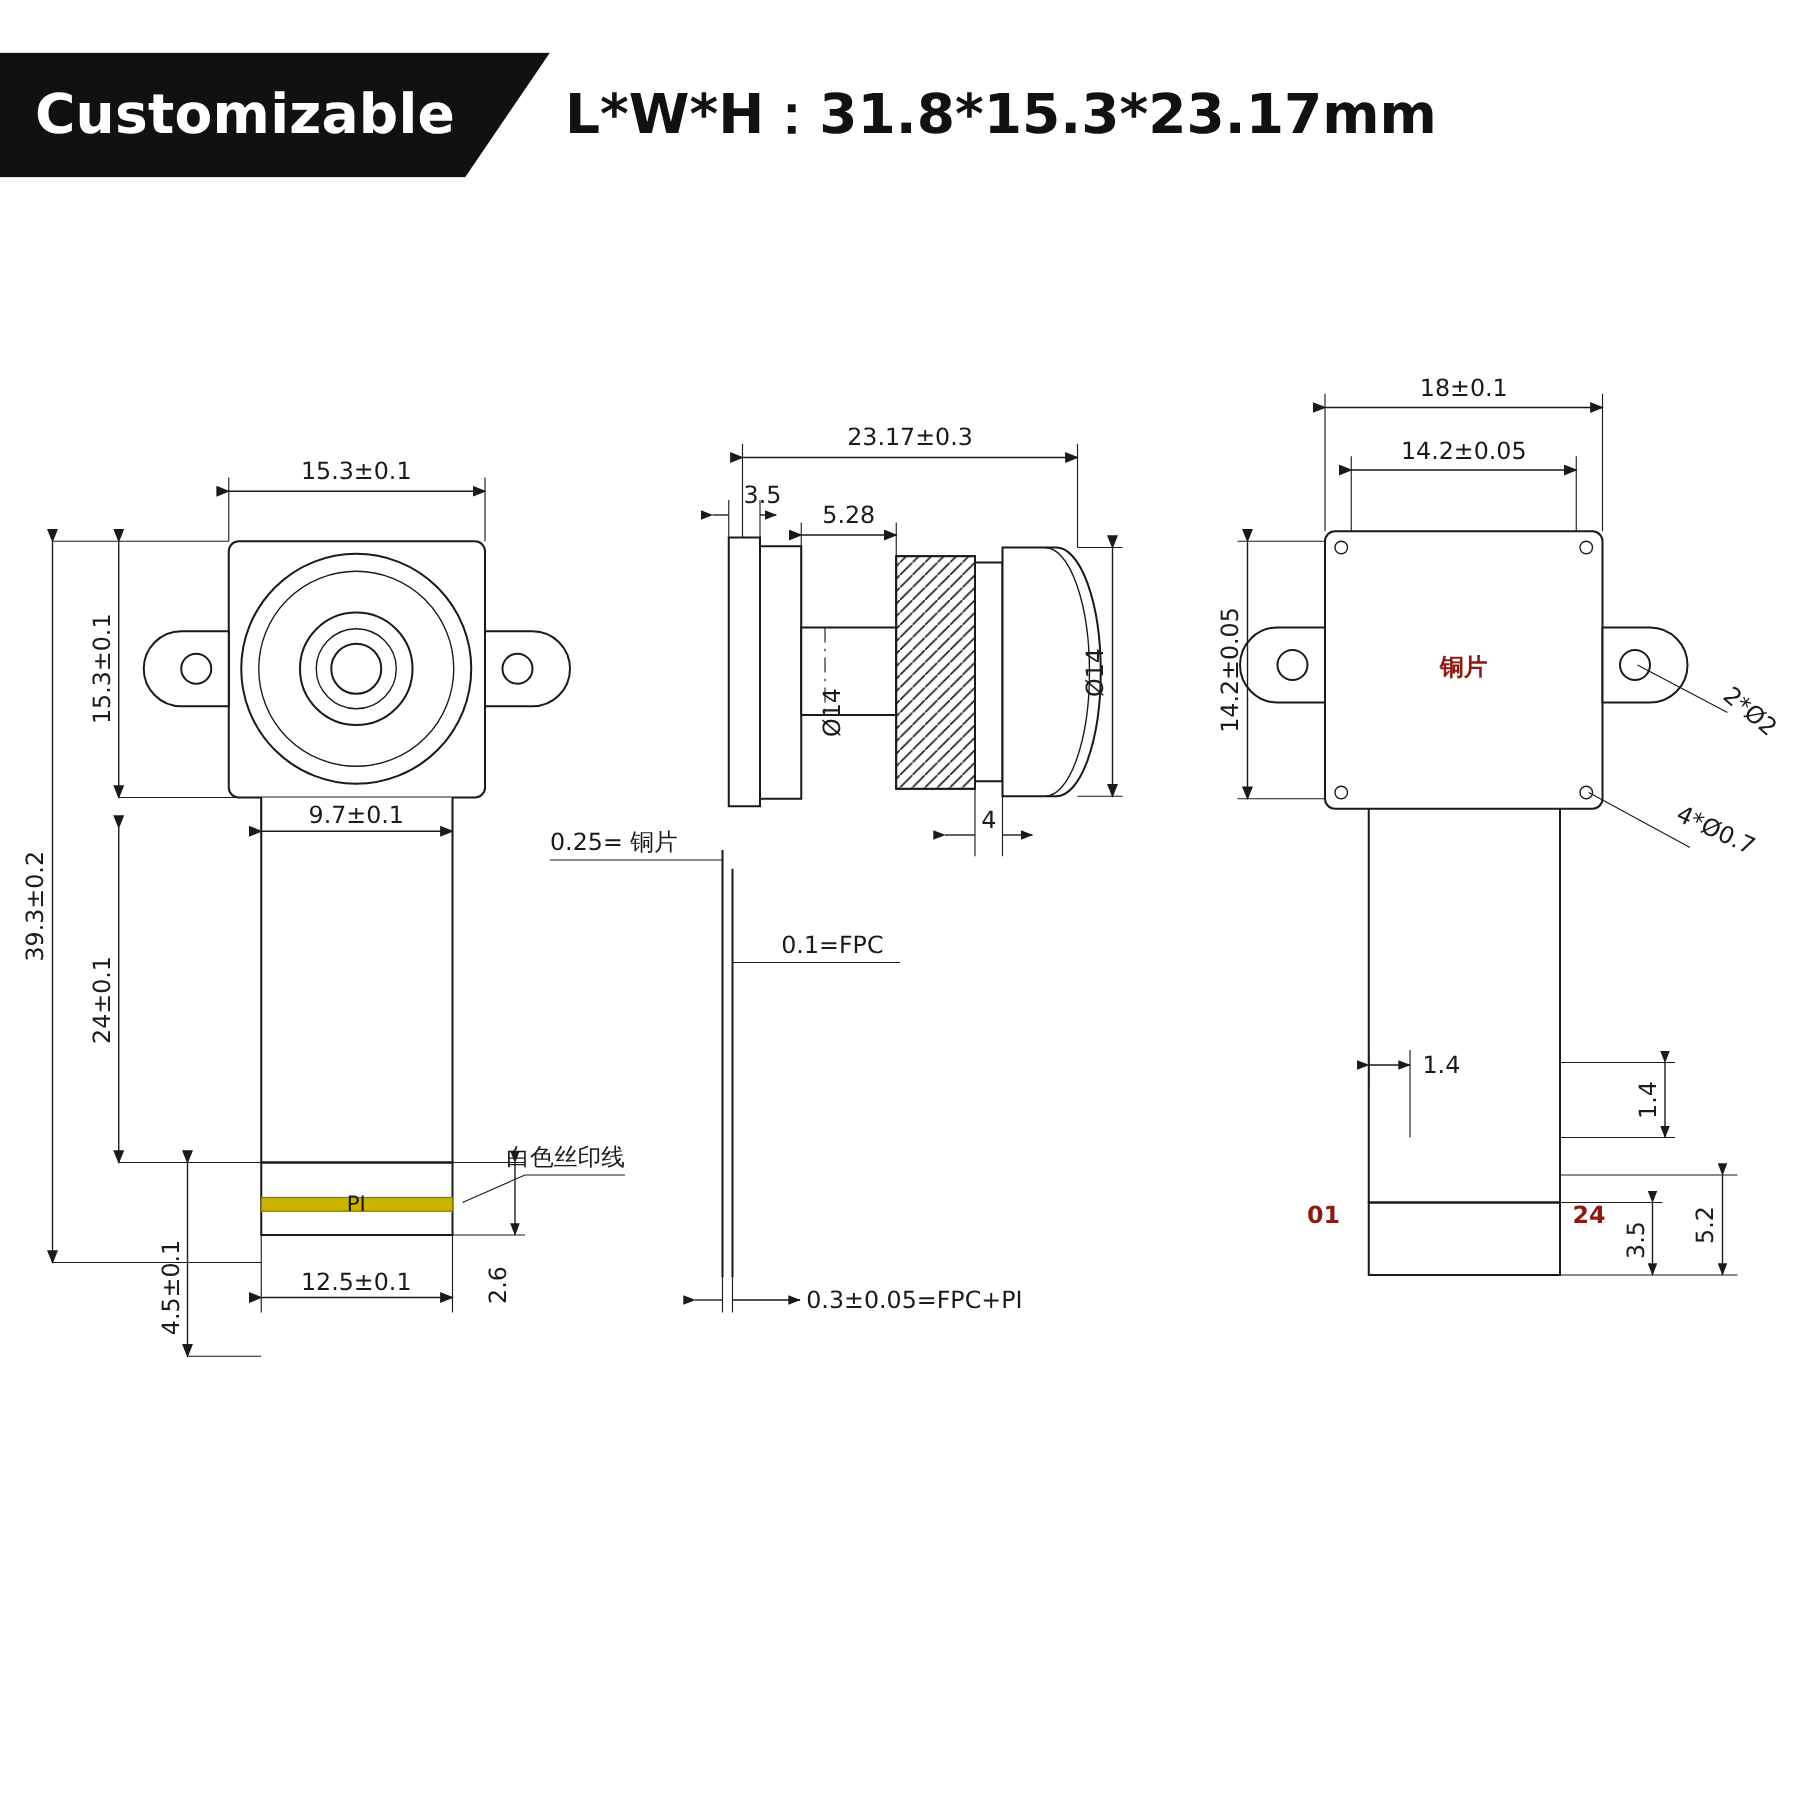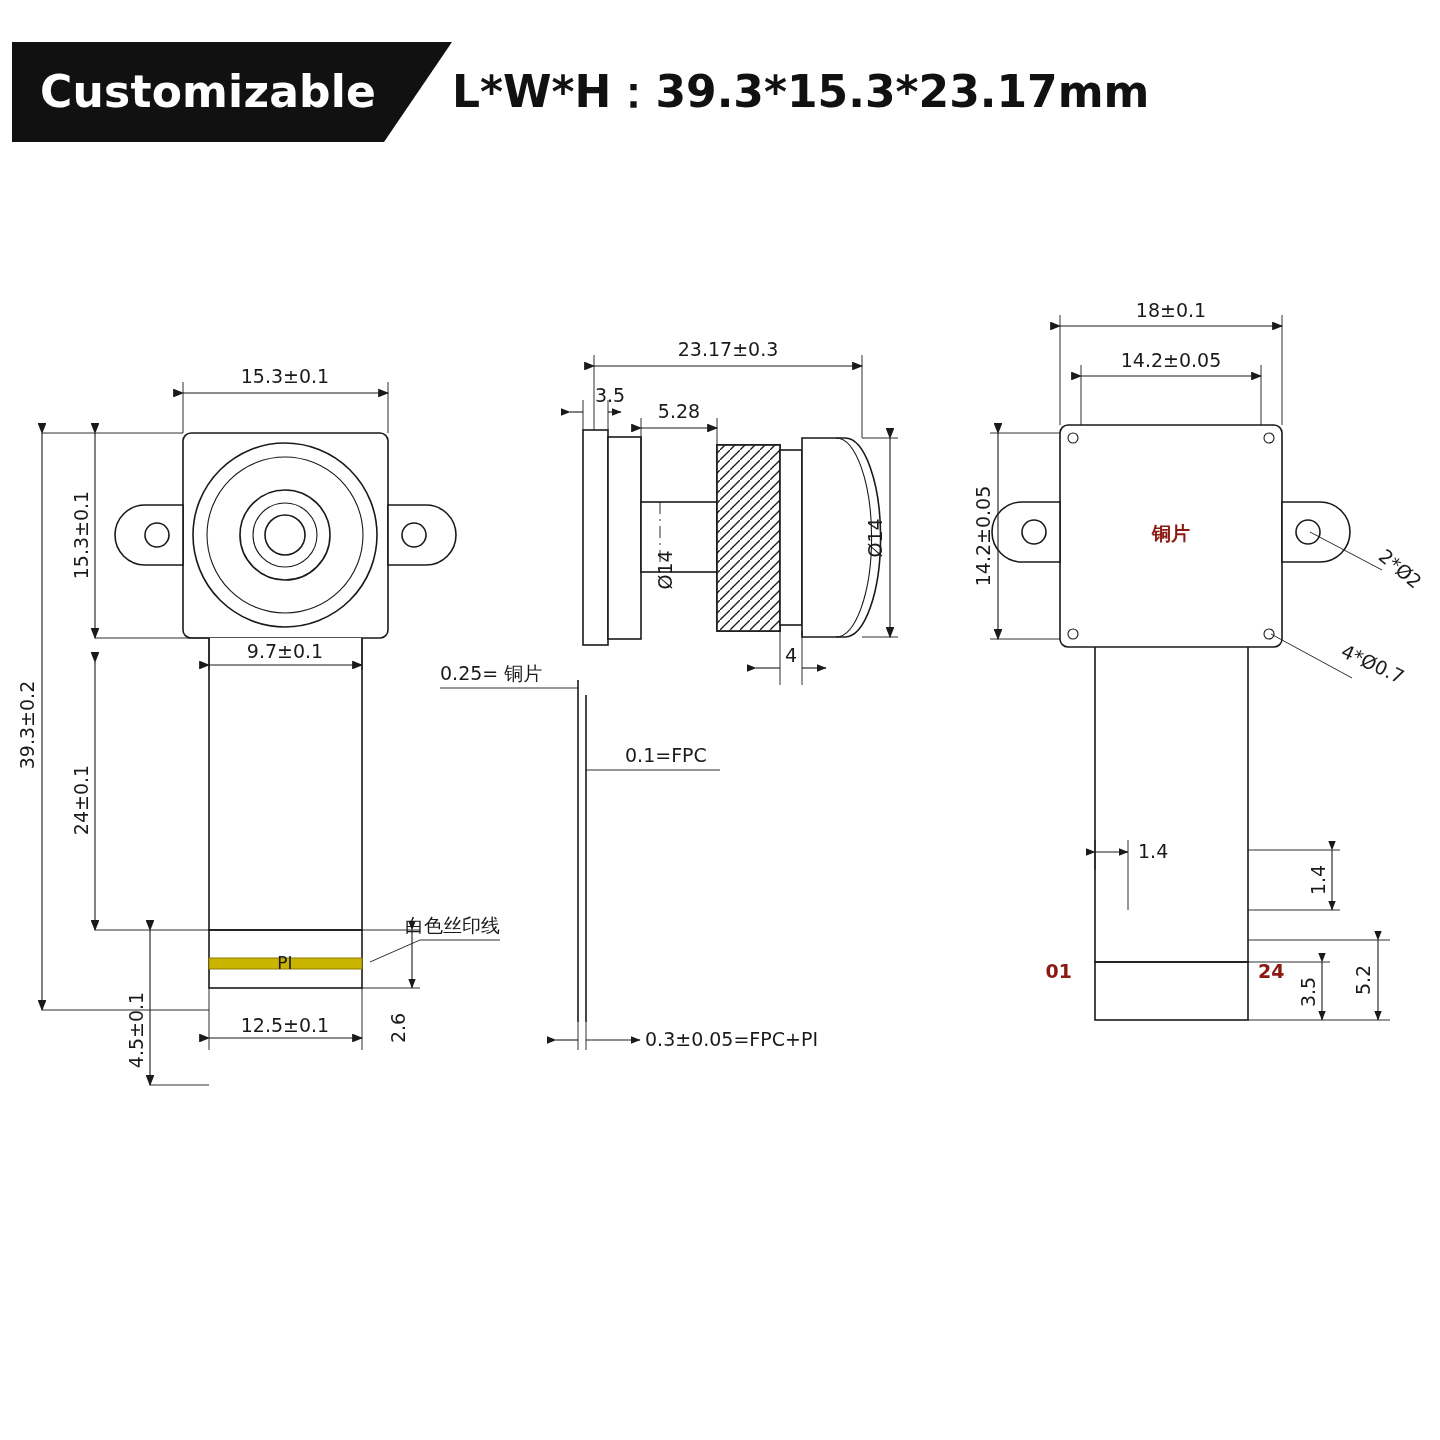--- a/index.html
+++ b/index.html
@@ -1,20 +1,20 @@
 <!DOCTYPE html>
 <html><head>
 <meta charset="utf-8">
 <style>
   html,body{margin:0;padding:0;background:#ffffff;}
   body{width:1440px;height:1440px;position:relative;overflow:hidden;
        font-family:"DejaVu Sans","Liberation Sans",sans-serif;color:#1a1a1a;}
 
   
-  #banner{position:absolute;left:12px;top:42px;width:440px;height:100px;}
+  #banner{position:absolute;left:0;top:42px;width:440px;height:100px;}
   #banner .tag{position:absolute;left:0;top:0;width:440px;height:100px;
         background:#111111;
         clip-path:polygon(0 0, 440px 0, 372px 100px, 0 100px);}
   #banner .tagtext{position:absolute;left:28px;top:0;height:100px;line-height:100px;
         color:#ffffff;font-size:44px;font-weight:bold;letter-spacing:0.2px;}
   #headline{position:absolute;left:452px;top:42px;height:100px;line-height:100px;
         font-size:44px;font-weight:bold;color:#111111;white-space:nowrap;}
 
   
   #drawing{position:absolute;left:0;top:150px;width:1440px;height:1290px;}
@@ -30,21 +30,21 @@
   .tsm{font-family:"DejaVu Sans","Liberation Sans",sans-serif;font-size:17px;fill:#1a1a1a;}
   .tred{font-family:"DejaVu Sans","Liberation Sans",sans-serif;font-size:19px;fill:#8a1a12;font-weight:bold;}
 </style>
 </head>
 <body>
 
 <div id="banner">
   <div class="tag"></div>
   <div class="tagtext">Customizable</div>
 </div>
-<div id="headline">L*W*H：39.3*15.3*23.17mm</div>
+<div id="headline">L*W*H：31.8*15.3*23.17mm</div>
 
 <div id="drawing">
 <svg width="1440" height="1290" viewBox="0 0 1440 1290" xmlns="http://www.w3.org/2000/svg">
 
   <defs>
     <marker id="ah" markerWidth="10" markerHeight="8" refX="9" refY="4" orient="auto">
       <path d="M0,0 L10,4 L0,8 z" fill="#1a1a1a"></path>
     </marker>
     <marker id="ahs" markerWidth="9" markerHeight="7" refX="8.5" refY="3.5" orient="auto">
       <path d="M0,0 L9,3.5 L0,7 z" fill="#1a1a1a"></path>

